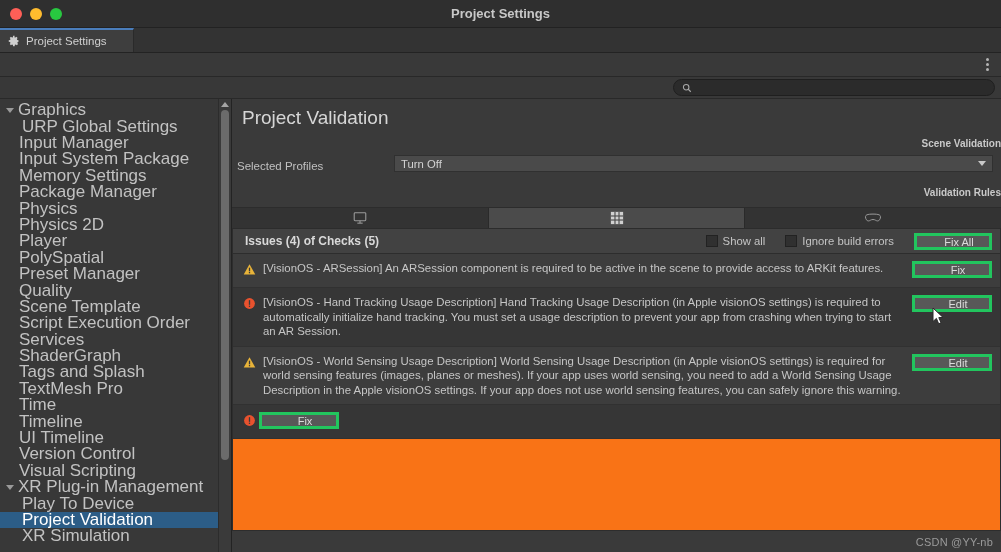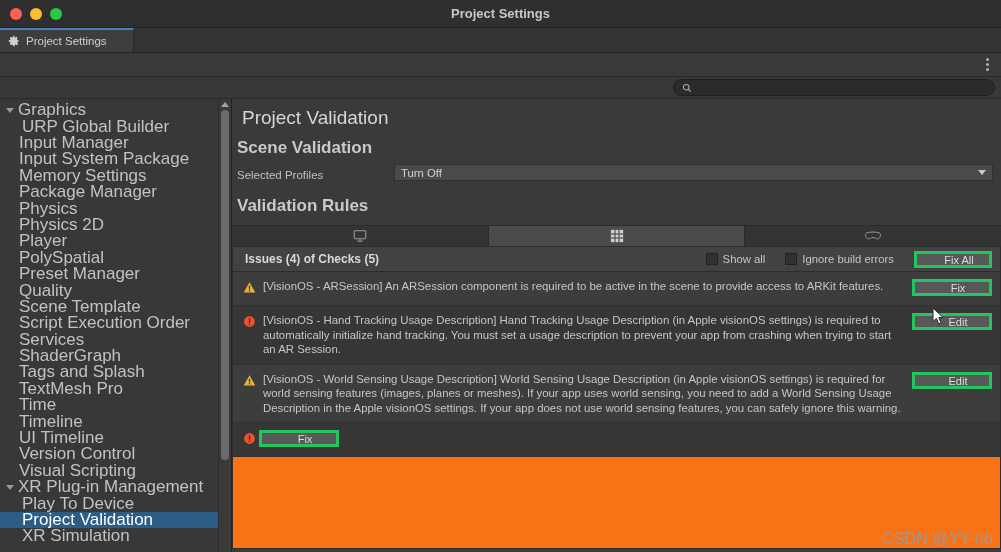--- a/index.html
+++ b/index.html
@@ -96,21 +96,21 @@
   }
   .arrow-up, .arrow-dn { width: 0; height: 0; margin: 3px 0; }
   .arrow-up { border-left: 4.5px solid transparent; border-right: 4.5px solid transparent; border-bottom: 5px solid #a5a5a5; }
   .thumb { width: 8px; background: #6b6b6b; border-radius: 4px; }
 
   
   .main { flex: 1; background: #3a3a3a; position: relative; overflow: hidden; }
   .panel-title {
     font-size: 19px; color: #d6d6d6; padding: 8px 0 6px 10px; font-weight: normal;
   }
-  .section-label { font-size: 17px; font-weight: bold; color: #c9c9c9; padding: 3px 0 3px 5px; }
+  .section-label { font-size: 10px; font-weight: bold; color: #c9c9c9; padding: 3px 0 3px 5px; text-align: right; }
   .field-row { display: flex; align-items: flex-end; height: 19px; padding-left: 5px; margin-top: 1px; }
   .field-label { width: 157px; font-size: 11.5px; color: #c0c0c0; }
   .dropdown {
     flex: 1; height: 17px; margin-right: 8px; background: #4a4a4a;
     border: 1px solid #303030; display: flex; align-items: center;
     padding: 0 6px; font-size: 11.3px; color: #d2d2d2; cursor: pointer;
   }
   .dropdown .chev {
     margin-left: auto; width: 0; height: 0;
     border-left: 4px solid transparent; border-right: 4px solid transparent;
@@ -164,21 +164,21 @@
     padding: 0 10px 0 4px;
   }
   .ibtn { flex: none; margin-top: 0px; }
 
   
   .cursor { position: absolute; left: 700px; top: 208px; pointer-events: none; }
 
   
   .watermark {
     position: absolute; right: 8px; bottom: 4px;
-    font-size: 16px; color: #9a9a9a; letter-spacing: .2px; margin-top: 32px;
+    font-size: 11px; color: #9a9a9a; letter-spacing: .2px; margin-top: 32px;
   }
 </style>
 </head>
 <body>
 
 <div class="window">
 
   <div class="titlebar">
     <div class="traffic">
       <span class="dot red"></span>
@@ -219,21 +219,21 @@
 
   <div class="body">
 
     <div class="sidebar">
       <div class="tree" id="tree">
           <div class="row">
             <span class="caret"></span>
             <span>Graphics</span>
           </div>
           <div class="row child">
-            <span>URP Global Builder</span>
+            <span>URP Global Settings</span>
           </div>
           <div class="row">
             <span class="caret-pad"></span>
             <span>Input Manager</span>
           </div>
           <div class="row">
             <span class="caret-pad"></span>
             <span>Input System Package</span>
           </div>
           <div class="row">

